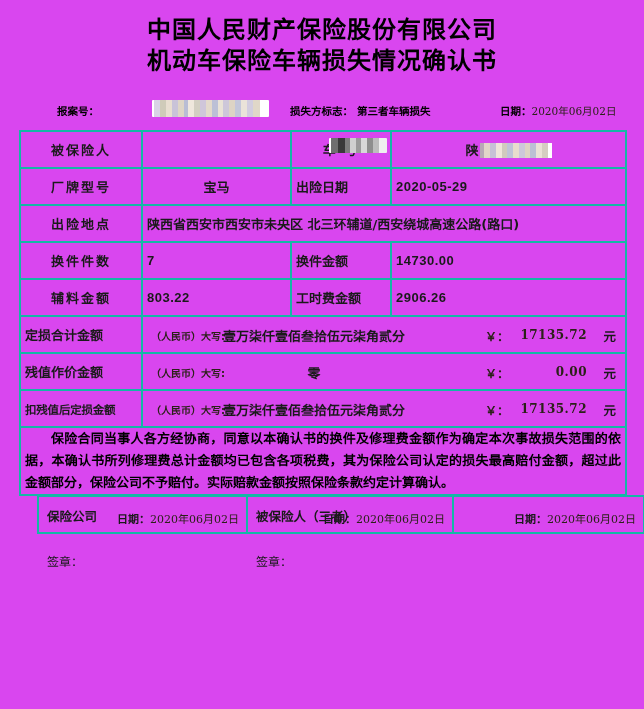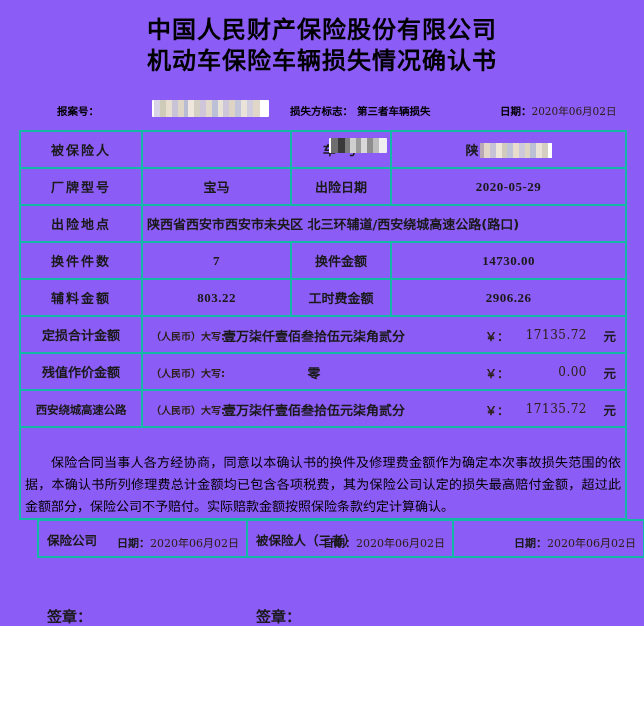--- a/index.html
+++ b/index.html
@@ -12,22 +12,22 @@
     height: 709px;
     overflow: hidden;
     font-family: "DejaVu Sans", "Liberation Sans", sans-serif;
     color: #000000;
     -webkit-font-smoothing: none;
   }
 
   .page {
     position: relative;
     width: 644px;
-    height: 626px;
-    background: #8b5cf6;
+    height: 709px;
+    background: #d946ef;
   }
 
   
   .title-block {
     padding-top: 14px;
     text-align: center;
   }
   .title-line {
     font-family: "DejaVu Serif", "Liberation Serif", serif;
     font-size: 24px;
@@ -128,31 +128,30 @@
     vertical-align: middle;
     font-size: 13px;
     font-weight: 700;
     color: #1a1a1a;
   }
   td.lbl {
     text-align: center;
     letter-spacing: 2px;
   }
   td.lbl-tight {
-    text-align: center;
+    text-align: left;
     letter-spacing: 0px;
     font-size: 12.5px;
   }
   td.val {
     text-align: center;
     font-weight: 700;
   }
   td.val-num {
-    text-align: center;
-    font-family: Liberation Serif, serif;
+    font-family: Liberation Sans, sans-serif;
     font-size: 12px;
     font-weight: 400;
     color: #2b2118;
     letter-spacing: 0.5px;
   }
   td.val-addr {
     text-align: left;
     font-size: 12.5px;
     font-weight: 700;
     letter-spacing: 0px;
@@ -201,21 +200,21 @@
     font-weight: 700;
     color: #2b2118;
   }
   .mny-num {
     position: absolute;
     right: 34px;
     top: 50%;
     transform: translateY(-50%);
     font-family: "DejaVu Serif", "Liberation Serif", serif;
     font-size: 12px;
-    font-weight: 400;
+    font-weight: 700;
     color: #2b2118;
     letter-spacing: 0.5px;
     white-space: nowrap;
   }
   .mny-unit {
     position: absolute;
     right: 5px;
     top: 50%;
     transform: translateY(-50%);
     font-size: 12.5px;
@@ -224,49 +223,48 @@
   }
 
   
   td.clause {
     height: 108px;
     vertical-align: top;
     padding: 14px 12px 10px 12px;
   }
   .clause-p {
     font-size: 13px;
-    font-weight: 400;
+    font-weight: 700;
     line-height: 22px;
     text-indent: 26px;
     text-align: justify;
     color: #000;
     letter-spacing: 0px;
-    margin-top: 24px;
   }
 
   
   td.sign {
     height: 142px;
     vertical-align: top;
     padding: 0;
     position: relative;
   }
   .sign-title {
     position: absolute;
     left: 8px;
     top: 9px;
     font-size: 12.5px;
     font-weight: 700;
   }
   .sign-seal {
     position: absolute;
     left: 8px;
-    top: 84px;
-    font-size: 15px;
-    font-weight: 700;
+    top: 55px;
+    font-size: 12px;
+    font-weight: 400;
   }
   .sign-date {
     position: absolute;
     right: 7px;
     bottom: 6px;
     font-size: 11px;
     font-weight: 700;
     white-space: nowrap;
   }
   .sign-date .dnum {
@@ -363,21 +361,21 @@
             <span class="mny-tag">（人民币）大写:</span>
             <span class="mny-cn">零</span>
             <span class="mny-yen">￥：</span>
             <span class="mny-num">0.00</span>
             <span class="mny-unit">元</span>
           </span>
         </td>
       </tr>
 
       <tr>
-        <td class="lbl-tight" style="font-size:11.5px;letter-spacing:-0.2px;">西安绕城高速公路</td>
+        <td class="lbl-tight" style="font-size:11.5px;letter-spacing:-0.2px;">扣残值后定损金额</td>
         <td class="money-cell" colspan="3">
           <span class="money-inner">
             <span class="mny-tag">（人民币）大写:</span>
             <span class="mny-cn">壹万柒仟壹佰叁拾伍元柒角贰分</span>
             <span class="mny-yen">￥：</span>
             <span class="mny-num">17135.72</span>
             <span class="mny-unit">元</span>
           </span>
         </td>
       </tr>

